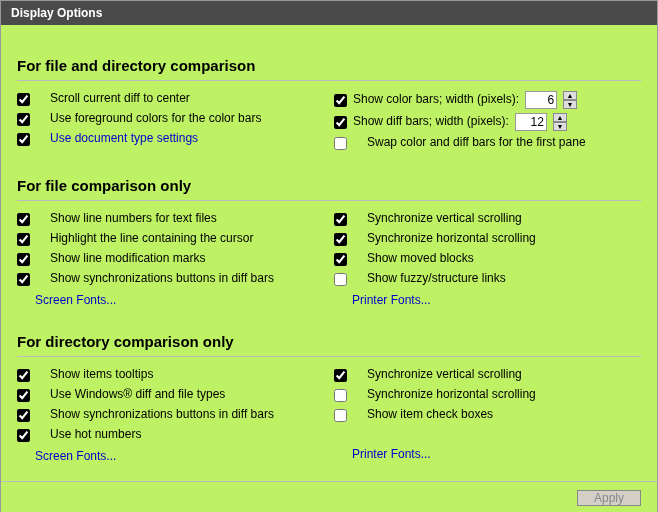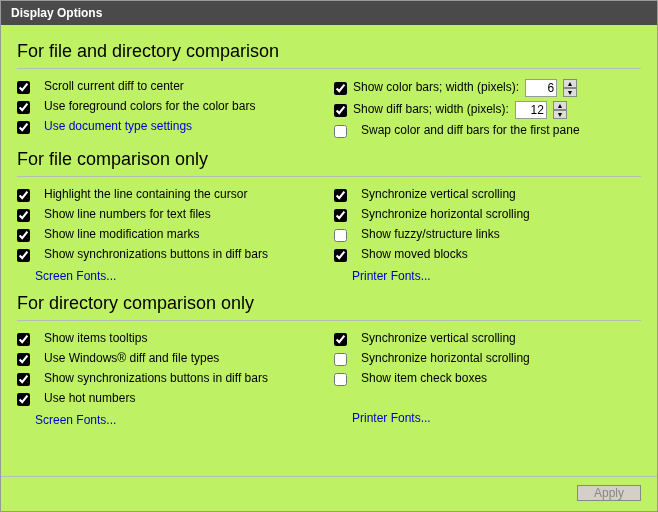--- a/index.html
+++ b/index.html
@@ -25,40 +25,40 @@
       font-weight: bold;
       flex-shrink: 0;
     }
     .content {
       padding: 12px 16px;
       flex: 1;
       display: flex;
       flex-direction: column;
     }
     .section-title {
-      font-weight: normal;
-      font-size: 18px;
+      font-weight: bold;
+      font-size: 15px;
       margin-bottom: 6px;
-      margin-top: 4px;
+      margin-top: 20px;
     }
     .section-divider {
       border: none;
       border-top: 1px solid #bbb;
       margin: 4px 0 8px 0;
     }
     .two-col {
       display: grid;
       grid-template-columns: 1fr 1fr;
       gap: 2px 10px;
     }
     .checkbox-row {
       display: flex;
       align-items: center;
       padding: 2px 0;
-      gap: 14px;
+      gap: 20px;
       min-height: 20px;
     }
     .checkbox-row input[type="checkbox"] {
       width: 13px;
       height: 13px;
       margin: 0;
       flex-shrink: 0;
       accent-color: #000;
     }
     .checkbox-label {
@@ -183,25 +183,25 @@
     </div>
 
     <div class="section-block">
       <div class="section-title">For file comparison only</div>
       <hr class="section-divider">
       <div class="two-col">
 
         <div>
           <div class="checkbox-row">
             <input type="checkbox" checked="" style="">
+            <span class="checkbox-label">Show line numbers for text files</span>
+          </div>
+          <div class="checkbox-row">
+            <input type="checkbox" checked="" style="">
             <span class="checkbox-label">Highlight the line containing the cursor</span>
-          </div>
-          <div class="checkbox-row">
-            <input type="checkbox" checked="" style="">
-            <span class="checkbox-label">Show line numbers for text files</span>
           </div>
           <div class="checkbox-row">
             <input type="checkbox" checked="" style="">
             <span class="checkbox-label">Show line modification marks</span>
           </div>
           <div class="checkbox-row">
             <input type="checkbox" checked="" style="">
             <span class="checkbox-label">Show synchronizations buttons in diff bars</span>
           </div>
           <div class="fonts-row">
@@ -212,26 +212,26 @@
         <div>
           <div class="checkbox-row">
             <input type="checkbox" checked="" style="">
             <span class="checkbox-label">Synchronize vertical scrolling</span>
           </div>
           <div class="checkbox-row">
             <input type="checkbox" checked="" style="">
             <span class="checkbox-label">Synchronize horizontal scrolling</span>
           </div>
           <div class="checkbox-row">
+            <input type="checkbox" checked="" style="">
+            <span class="checkbox-label">Show moved blocks</span>
+          </div>
+          <div class="checkbox-row">
             <input type="checkbox" style="">
             <span class="checkbox-label">Show fuzzy/structure links</span>
-          </div>
-          <div class="checkbox-row">
-            <input type="checkbox" checked="" style="">
-            <span class="checkbox-label">Show moved blocks</span>
           </div>
           <div class="fonts-row">
             <span class="link-text">Printer Fonts...</span>
           </div>
         </div>
       </div>
     </div>
 
     <div class="section-block">
       <div class="section-title">For directory comparison only</div>

